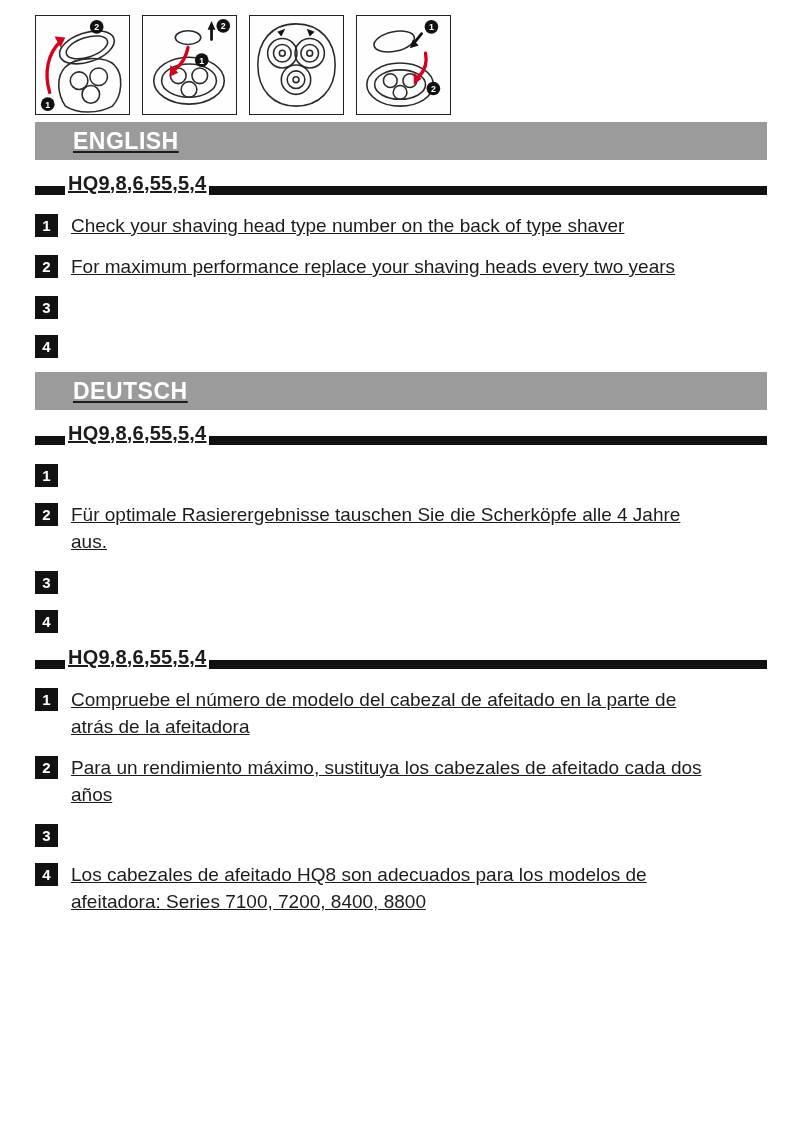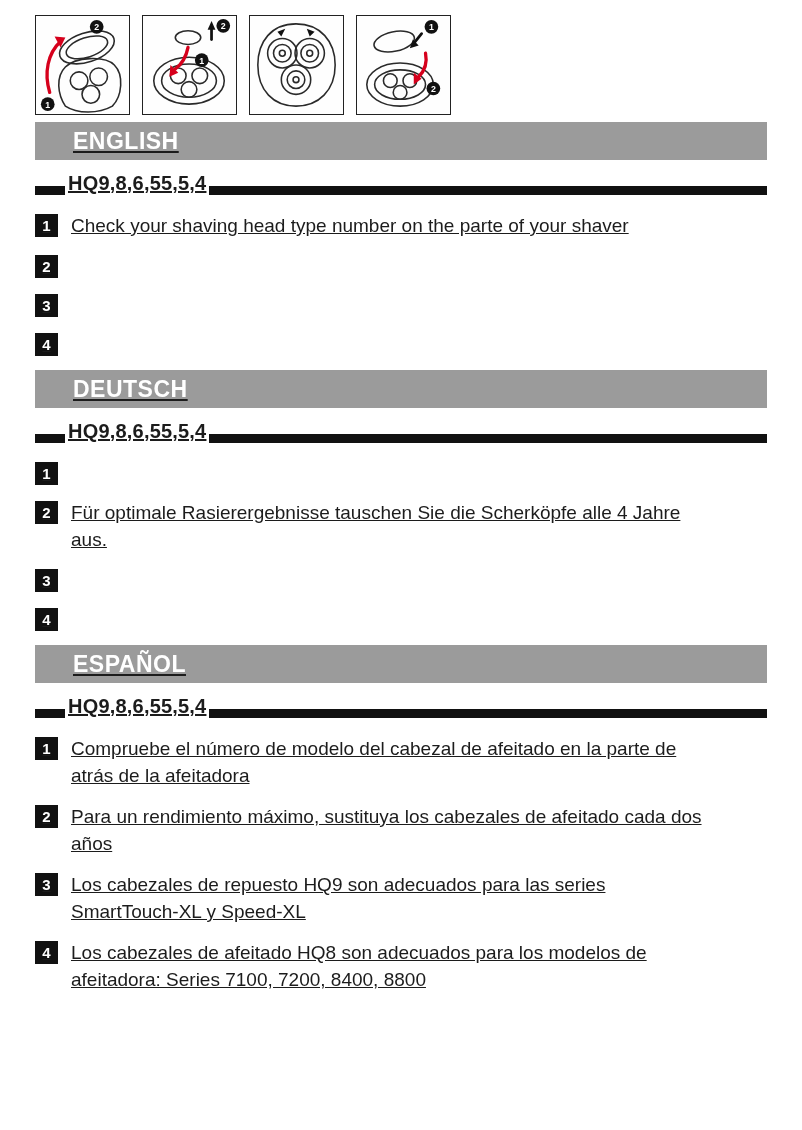--- a/index.html
+++ b/index.html
@@ -140,24 +140,25 @@
         <span class="lang-title">ENGLISH</span>
       </div>
       <div class="model-line">
         <span class="model-bar bar-left"></span>
         <span class="model-text">HQ9,8,6,55,5,4</span>
         <span class="model-bar bar-right"></span>
       </div>
       <ol class="items">
         <li class="item">
           <span class="num-badge">1</span>
-          <span class="item-text">Check your shaving head type number on the parte of your shaver</span>
+          <span class="item-text">Check your shaving head type number on the back of type shaver</span>
         </li>
         <li class="item">
           <span class="num-badge">2</span>
+          <span class="item-text">For maximum performance replace your shaving heads every two years</span>
         </li>
         <li class="item">
           <span class="num-badge">3</span>
         </li>
         <li class="item">
           <span class="num-badge">4</span>
         </li>
       </ol>
     </section>
 
@@ -181,40 +182,36 @@
         <li class="item">
           <span class="num-badge">3</span>
         </li>
         <li class="item">
           <span class="num-badge">4</span>
         </li>
       </ol>
     </section>
 
     <section class="lang-section">
-      <div class="lang-header">
-        <span class="lang-title">ESPAÑOL</span>
-      </div>
       <div class="model-line">
         <span class="model-bar bar-left"></span>
         <span class="model-text">HQ9,8,6,55,5,4</span>
         <span class="model-bar bar-right"></span>
       </div>
       <ol class="items">
         <li class="item">
           <span class="num-badge">1</span>
           <span class="item-text">Compruebe el número de modelo del cabezal de afeitado en la parte de atrás de la afeitadora</span>
         </li>
         <li class="item">
           <span class="num-badge">2</span>
           <span class="item-text">Para un rendimiento máximo, sustituya los cabezales de afeitado cada dos años</span>
         </li>
         <li class="item">
           <span class="num-badge">3</span>
-          <span class="item-text">Los cabezales de repuesto HQ9 son adecuados para las series SmartTouch-XL y Speed-XL</span>
         </li>
         <li class="item">
           <span class="num-badge">4</span>
           <span class="item-text">Los cabezales de afeitado HQ8 son adecuados para los modelos de afeitadora: Series 7100, 7200, 8400, 8800</span>
         </li>
       </ol>
     </section>
 
   </div>
 

